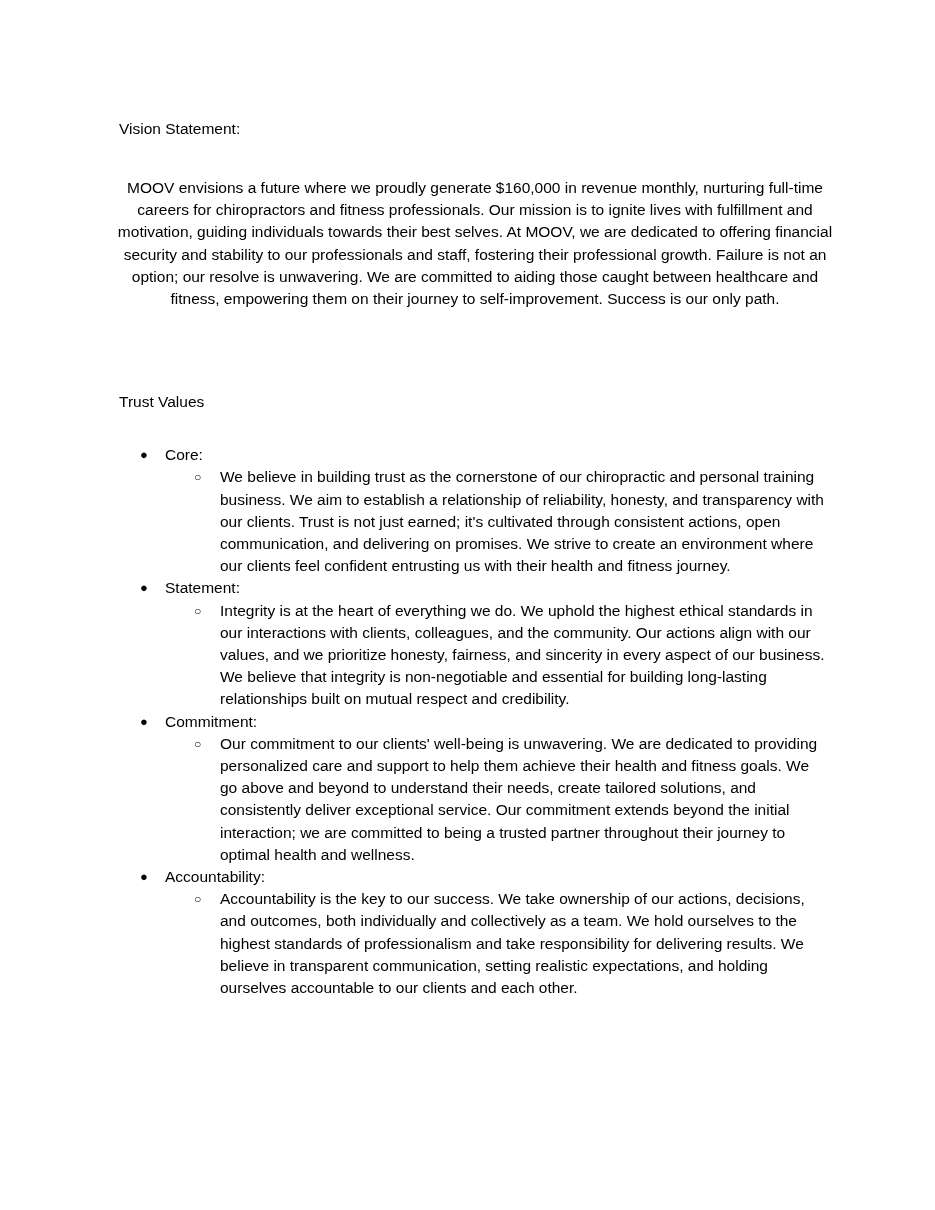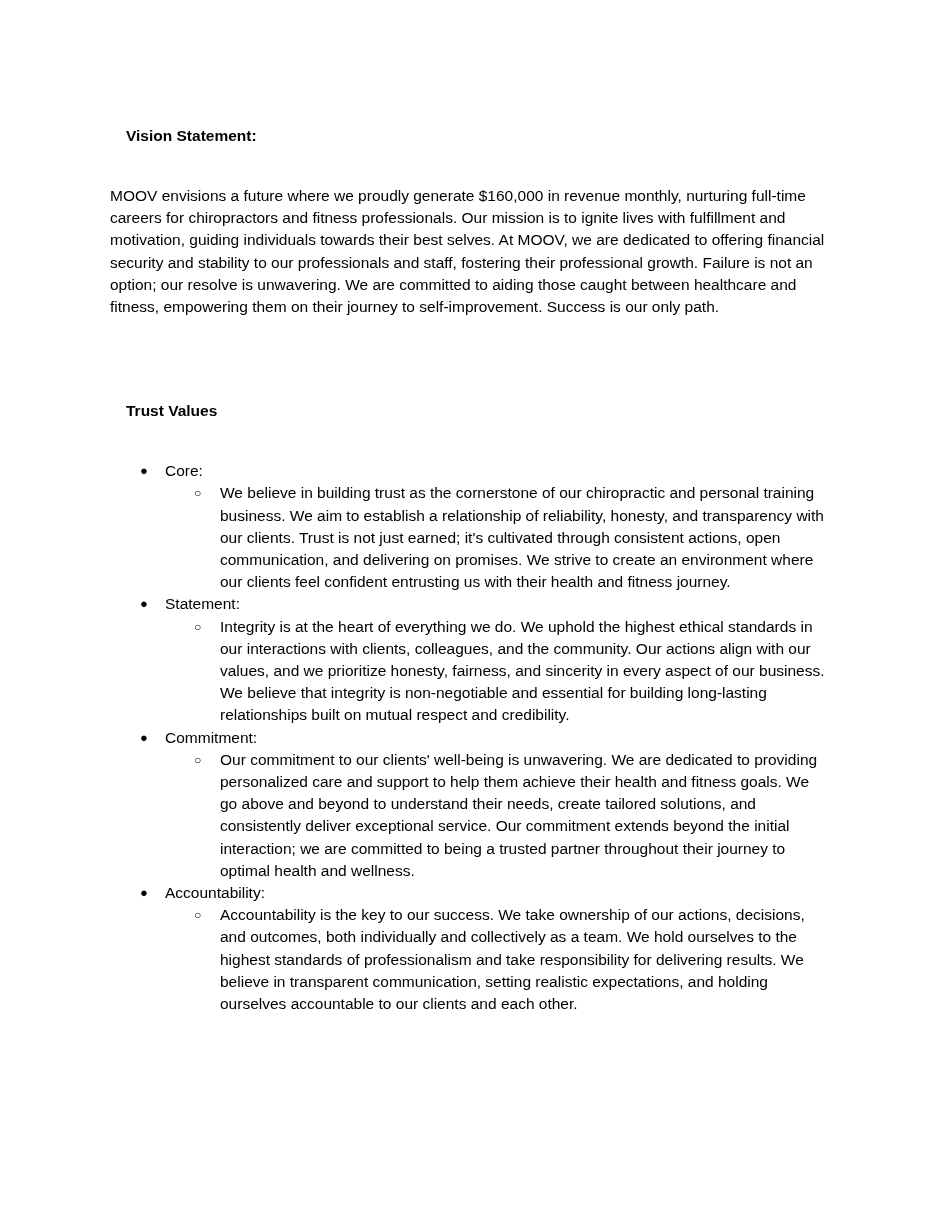--- a/index.html
+++ b/index.html
@@ -1,22 +1,22 @@
 <!DOCTYPE html>
 <html><head>
 <meta charset="utf-8">
 <style>
   html, body { margin: 0; padding: 0; background: #ffffff; }
   body {
     width: 935px; height: 1210px; position: relative; overflow: hidden;
     font-family: "Liberation Sans", sans-serif; font-size: 15.5px; color: #000;
   }
   .page { position: absolute; left: 110px; top: 109px; width: 720px; }
-  .heading { font-weight: bold; line-height: 22px; margin: 16px; }
-  .para { margin: 0; line-height: 22.2px; width: 718px; }
+  .heading { font-weight: normal; line-height: 22px; margin: 9px; }
+  .para { margin: 6px; line-height: 22.2px; width: 718px; text-align: center; }
   .gap { height: 22px; }
   .values { list-style: none; margin: 0; padding: 0; }
   .value-item { position: relative; padding-left: 55px; line-height: 22.2px; }
   .bullet { position: absolute; left: 30px; top: 0; font-size: 13px; }
   .sub { position: relative; padding-left: 110px; line-height: 22.2px; width: 608px; }
   .sub-bullet { position: absolute; left: 84px; top: 0; font-size: 12px; }
 </style>
 </head>
 <body>
 

